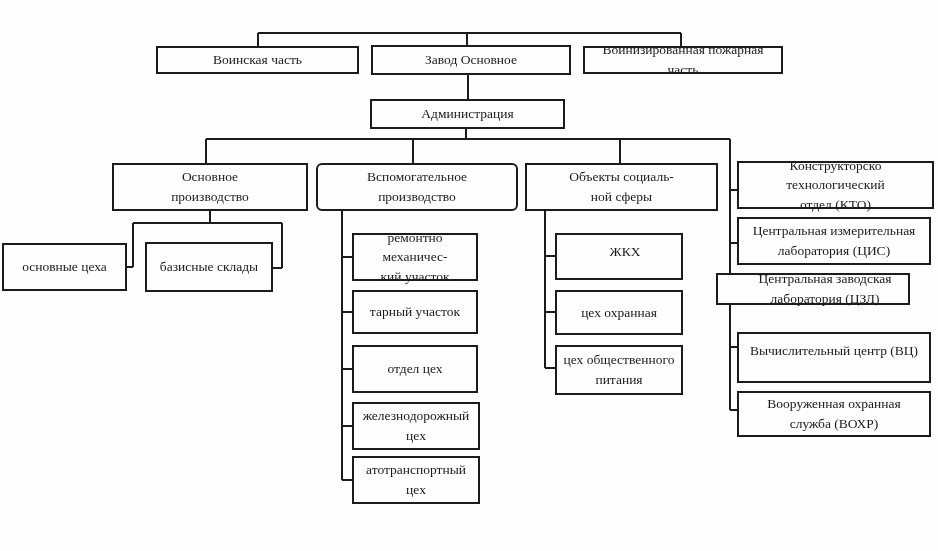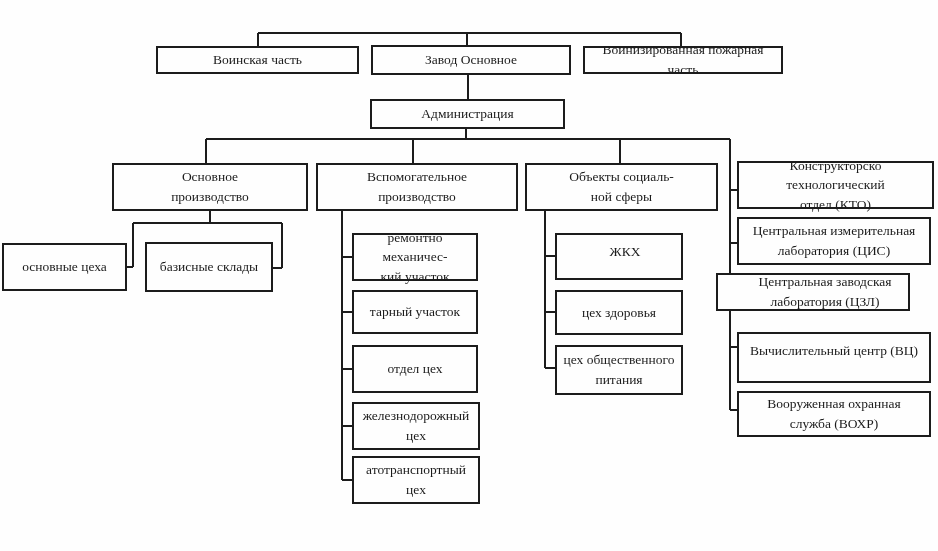--- a/index.html
+++ b/index.html
@@ -106,21 +106,21 @@
   </div>
 
   <div class="box" style="left:370px; top:99px; width:195px; height:30px;">
     <span class="lbl">Администрация</span>
   </div>
 
   <div class="box" style="left:112px; top:163px; width:196px; height:48px;">
     <span class="lbl">Основное
 производство</span>
   </div>
-  <div class="box" style="left:316px; top:163px; width:202px; height:48px;">
+  <div class="box" style="left:316px; top:163px; width:202px; height:48px;border-radius:6px;">
     <span class="lbl">Вспомогательное
 производство</span>
   </div>
   <div class="box" style="left:525px; top:163px; width:193px; height:48px;">
     <span class="lbl">Объекты социаль-
 ной сферы</span>
   </div>
 
   <div class="box" style="left:2px; top:243px; width:125px; height:48px;">
     <span class="lbl">основные цеха</span>
@@ -145,36 +145,36 @@
   </div>
   <div class="box" style="left:352px; top:456px; width:128px; height:48px;">
     <span class="lbl">атотранспортный
 цех</span>
   </div>
 
   <div class="box top-text" style="left:555px; top:233px; width:128px; height:47px;padding-left:16px;">
     <span class="lbl">ЖКХ</span>
   </div>
   <div class="box" style="left:555px; top:290px; width:128px; height:45px;">
-    <span class="lbl">цех здоровья</span>
+    <span class="lbl">цех охранная</span>
   </div>
   <div class="box" style="left:555px; top:345px; width:128px; height:50px;">
     <span class="lbl">цех общественного
 питания</span>
   </div>
 
   <div class="box thick" style="left:737px; top:161px; width:197px; height:48px;">
     <span class="lbl">Конструкторско технологический
 отдел (КТО)</span>
   </div>
   <div class="box thick" style="left:737px; top:217px; width:194px; height:48px;">
     <span class="lbl">Центральная измерительная
 лаборатория (ЦИС)</span>
   </div>
-  <div class="box thick" style="left:716px; top:273px; width:194px; height:38px;padding-left:28px;">
+  <div class="box thick" style="left:716px; top:273px; width:194px; height:32px;padding-left:28px;">
     <span class="lbl">Центральная заводская
 лаборатория (ЦЗЛ)</span>
   </div>
   <div class="box thick top-text" style="left:737px; top:332px; width:194px; height:51px;">
     <span class="lbl">Вычислительный центр (ВЦ)</span>
   </div>
   <div class="box thick" style="left:737px; top:391px; width:194px; height:46px;">
     <span class="lbl">Вооруженная охранная
 служба (ВОХР)</span>
   </div>

